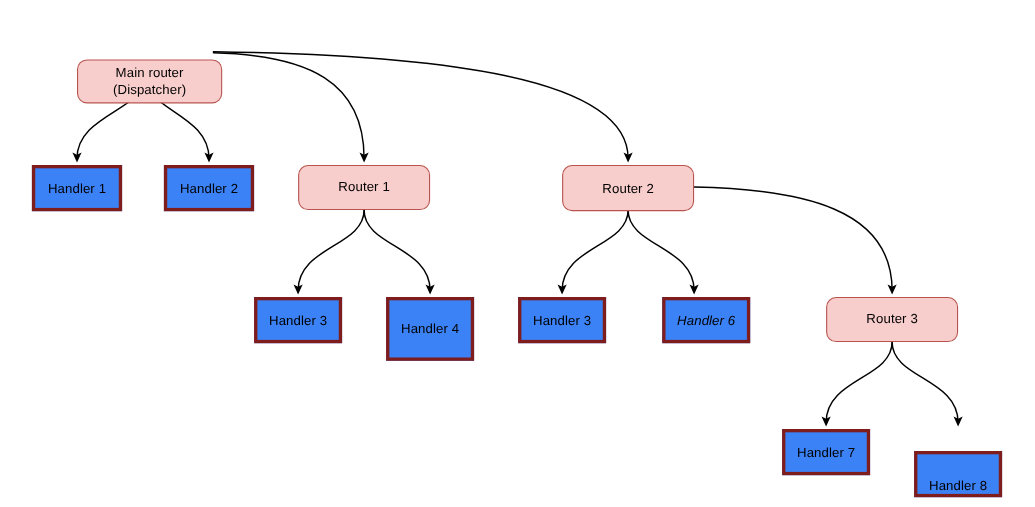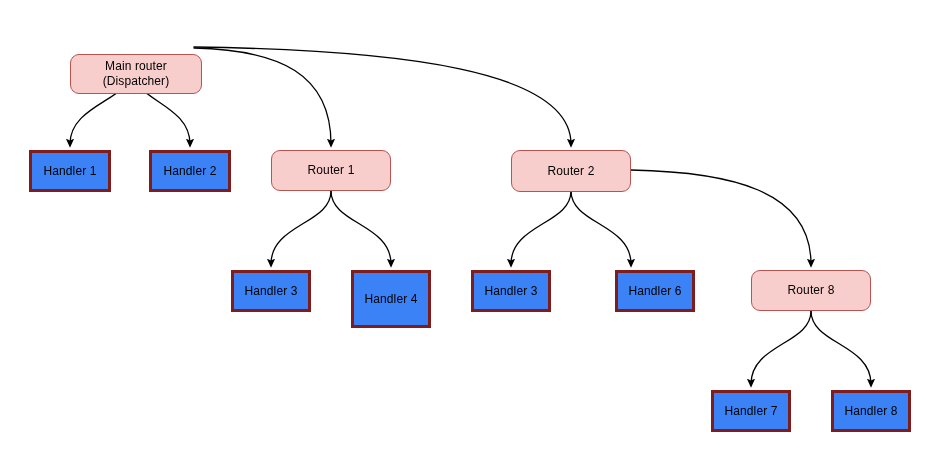--- a/index.html
+++ b/index.html
@@ -102,27 +102,27 @@
       </div>
       <div class="node node-handler" style="left: 231px; top: 270px; width: 80px; height: 42px;">
         <span class="node-label">Handler 3</span>
       </div>
       <div class="node node-handler" style="left: 351px; top: 270px; width: 80px; height: 58px;">
         <span class="node-label">Handler 4</span>
       </div>
       <div class="node node-handler" style="left: 471px; top: 270px; width: 80px; height: 42px;">
         <span class="node-label">Handler 3</span>
       </div>
-      <div class="node node-handler" style="left: 615px; top: 270px; width: 80px; height: 42px;">
+      <div class="node node-handler" style="left: 602px; top: 270px; width: 80px; height: 42px; font-style: italic;">
         <span class="node-label">Handler 6</span>
       </div>
       <div class="node node-router" style="left: 751px; top: 270px; width: 120px; height: 41px;">
-        <span class="node-label">Router 8</span>
+        <span class="node-label">Router 3</span>
       </div>
       <div class="node node-handler" style="left: 711px; top: 390px; width: 80px; height: 42px;">
         <span class="node-label">Handler 7</span>
       </div>
-      <div class="node node-handler" style="left: 831px; top: 390px; width: 80px; height: 42px;">
+      <div class="node node-handler" style="left: 831px; top: 410px; width: 80px; height: 42px; align-items: flex-end;">
         <span class="node-label">Handler 8</span>
       </div>
     </div>
 
 </div>
 
 </body></html>

